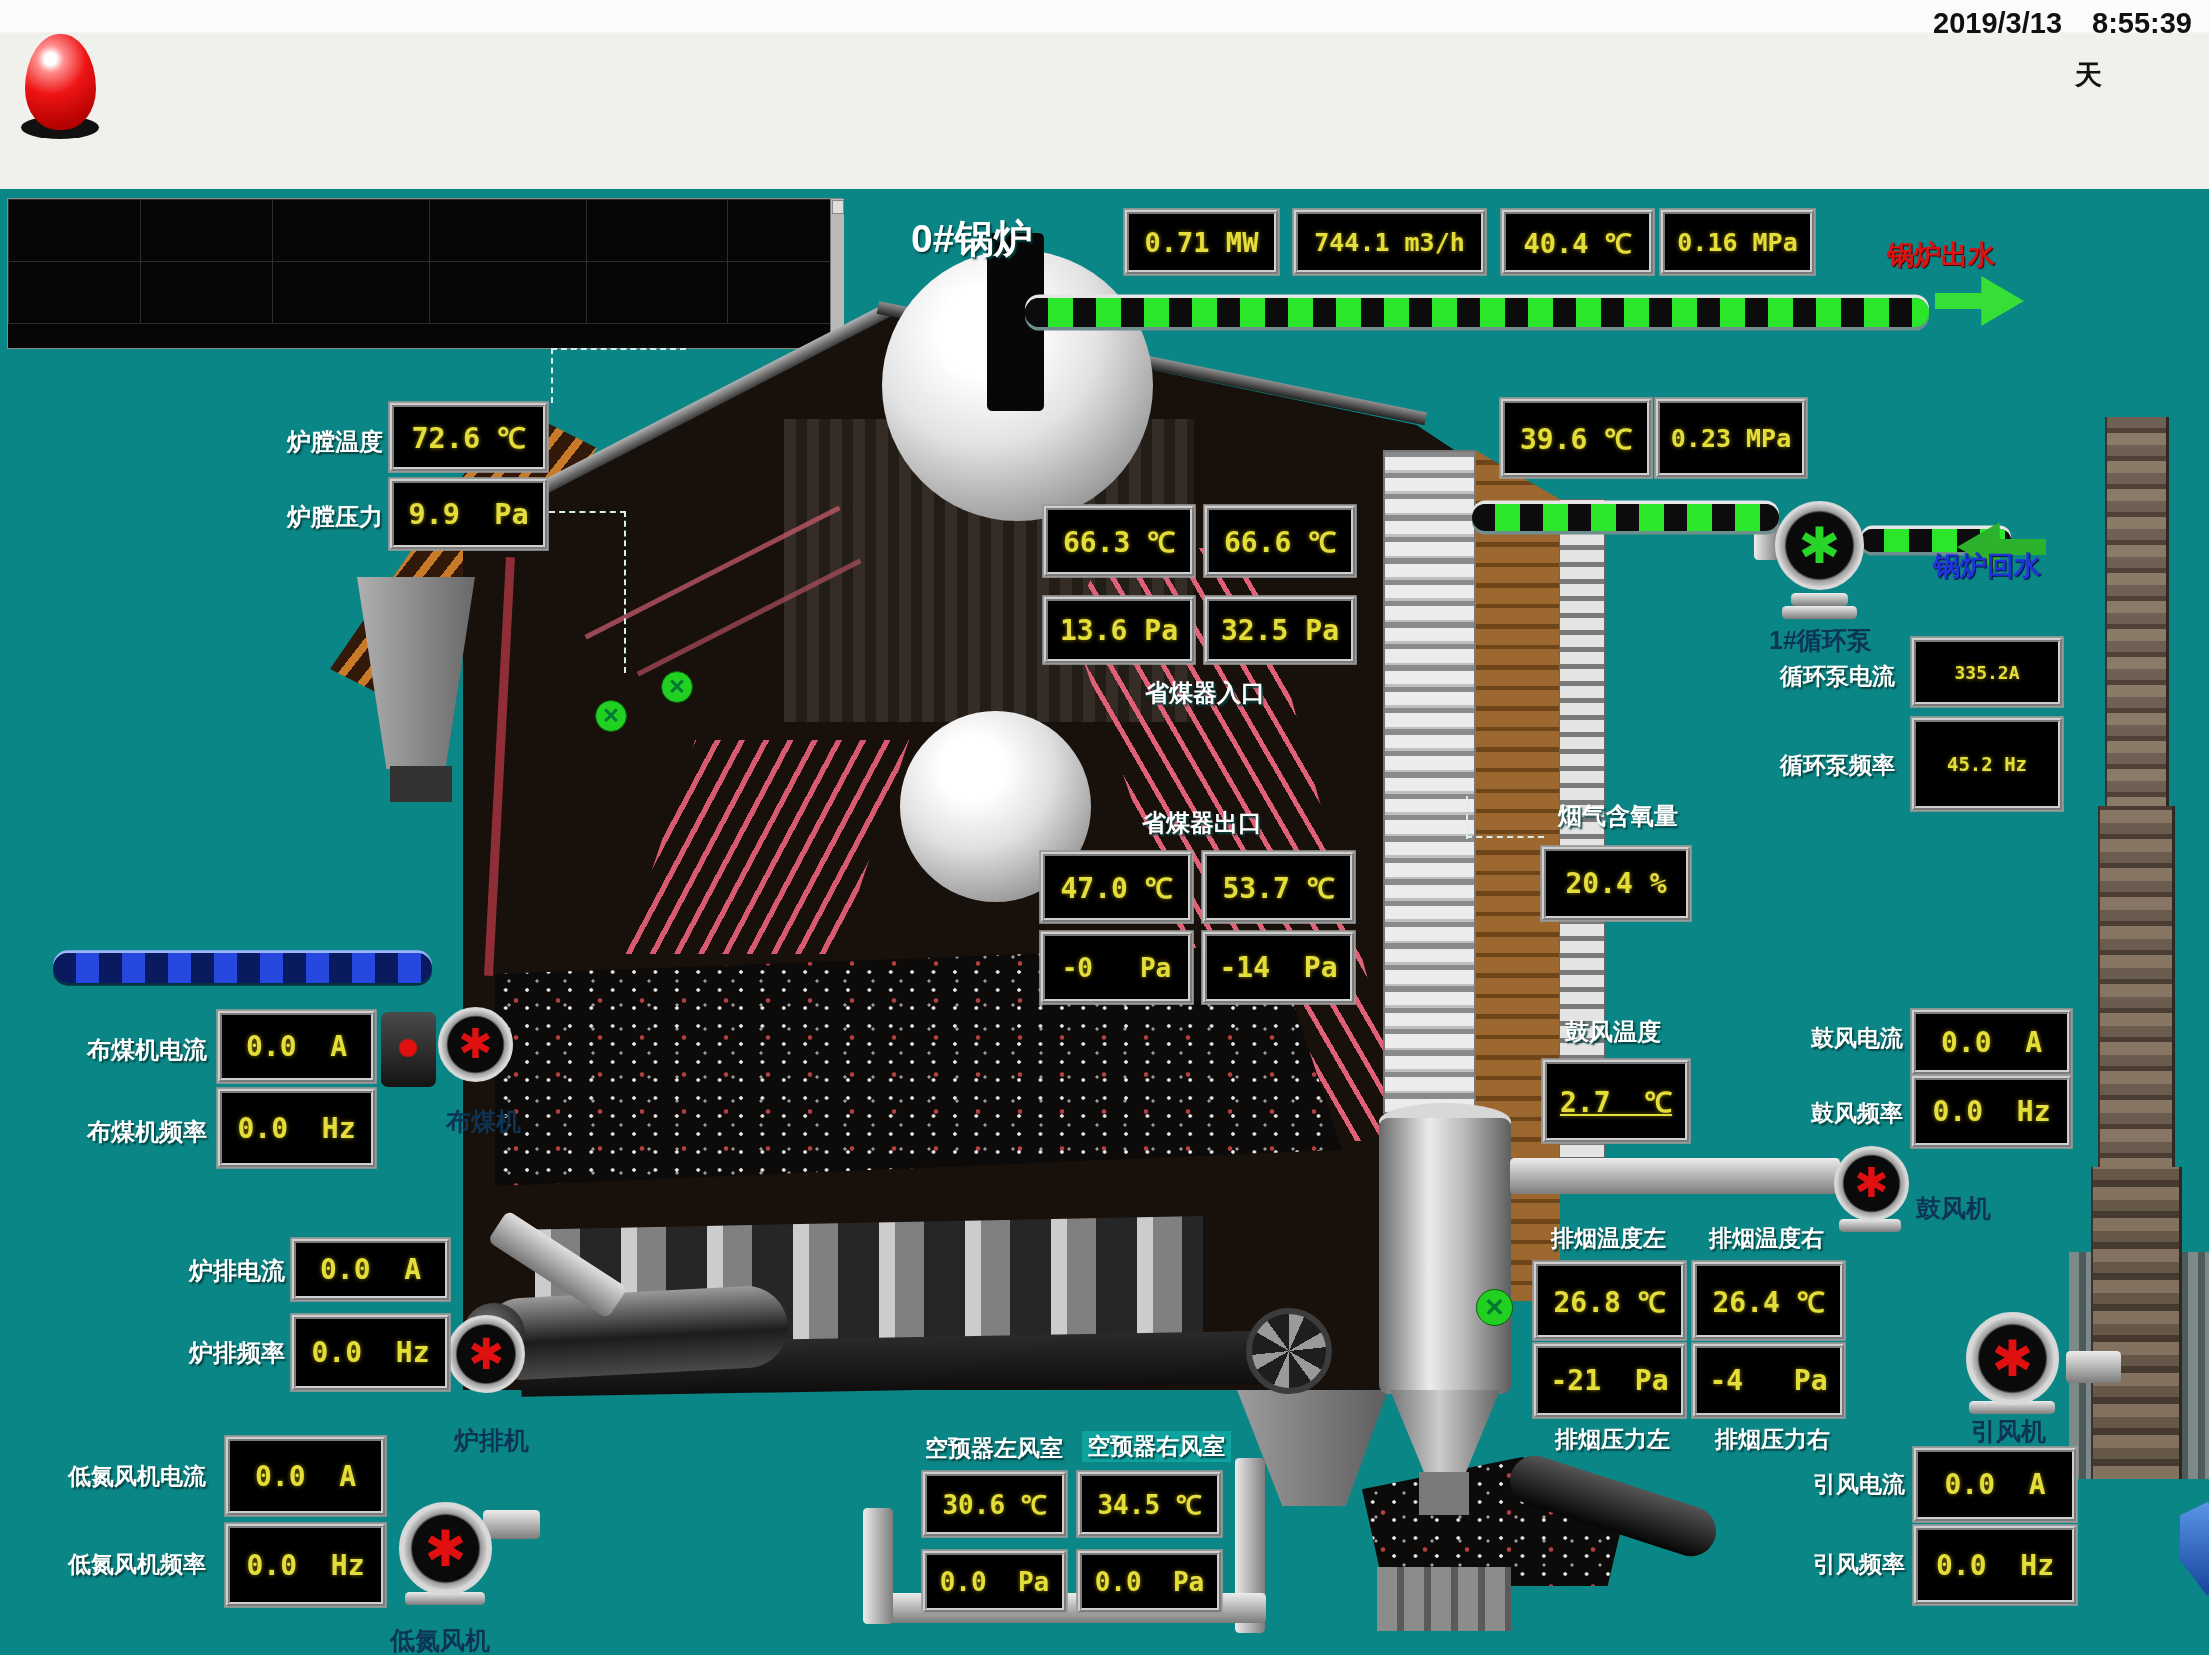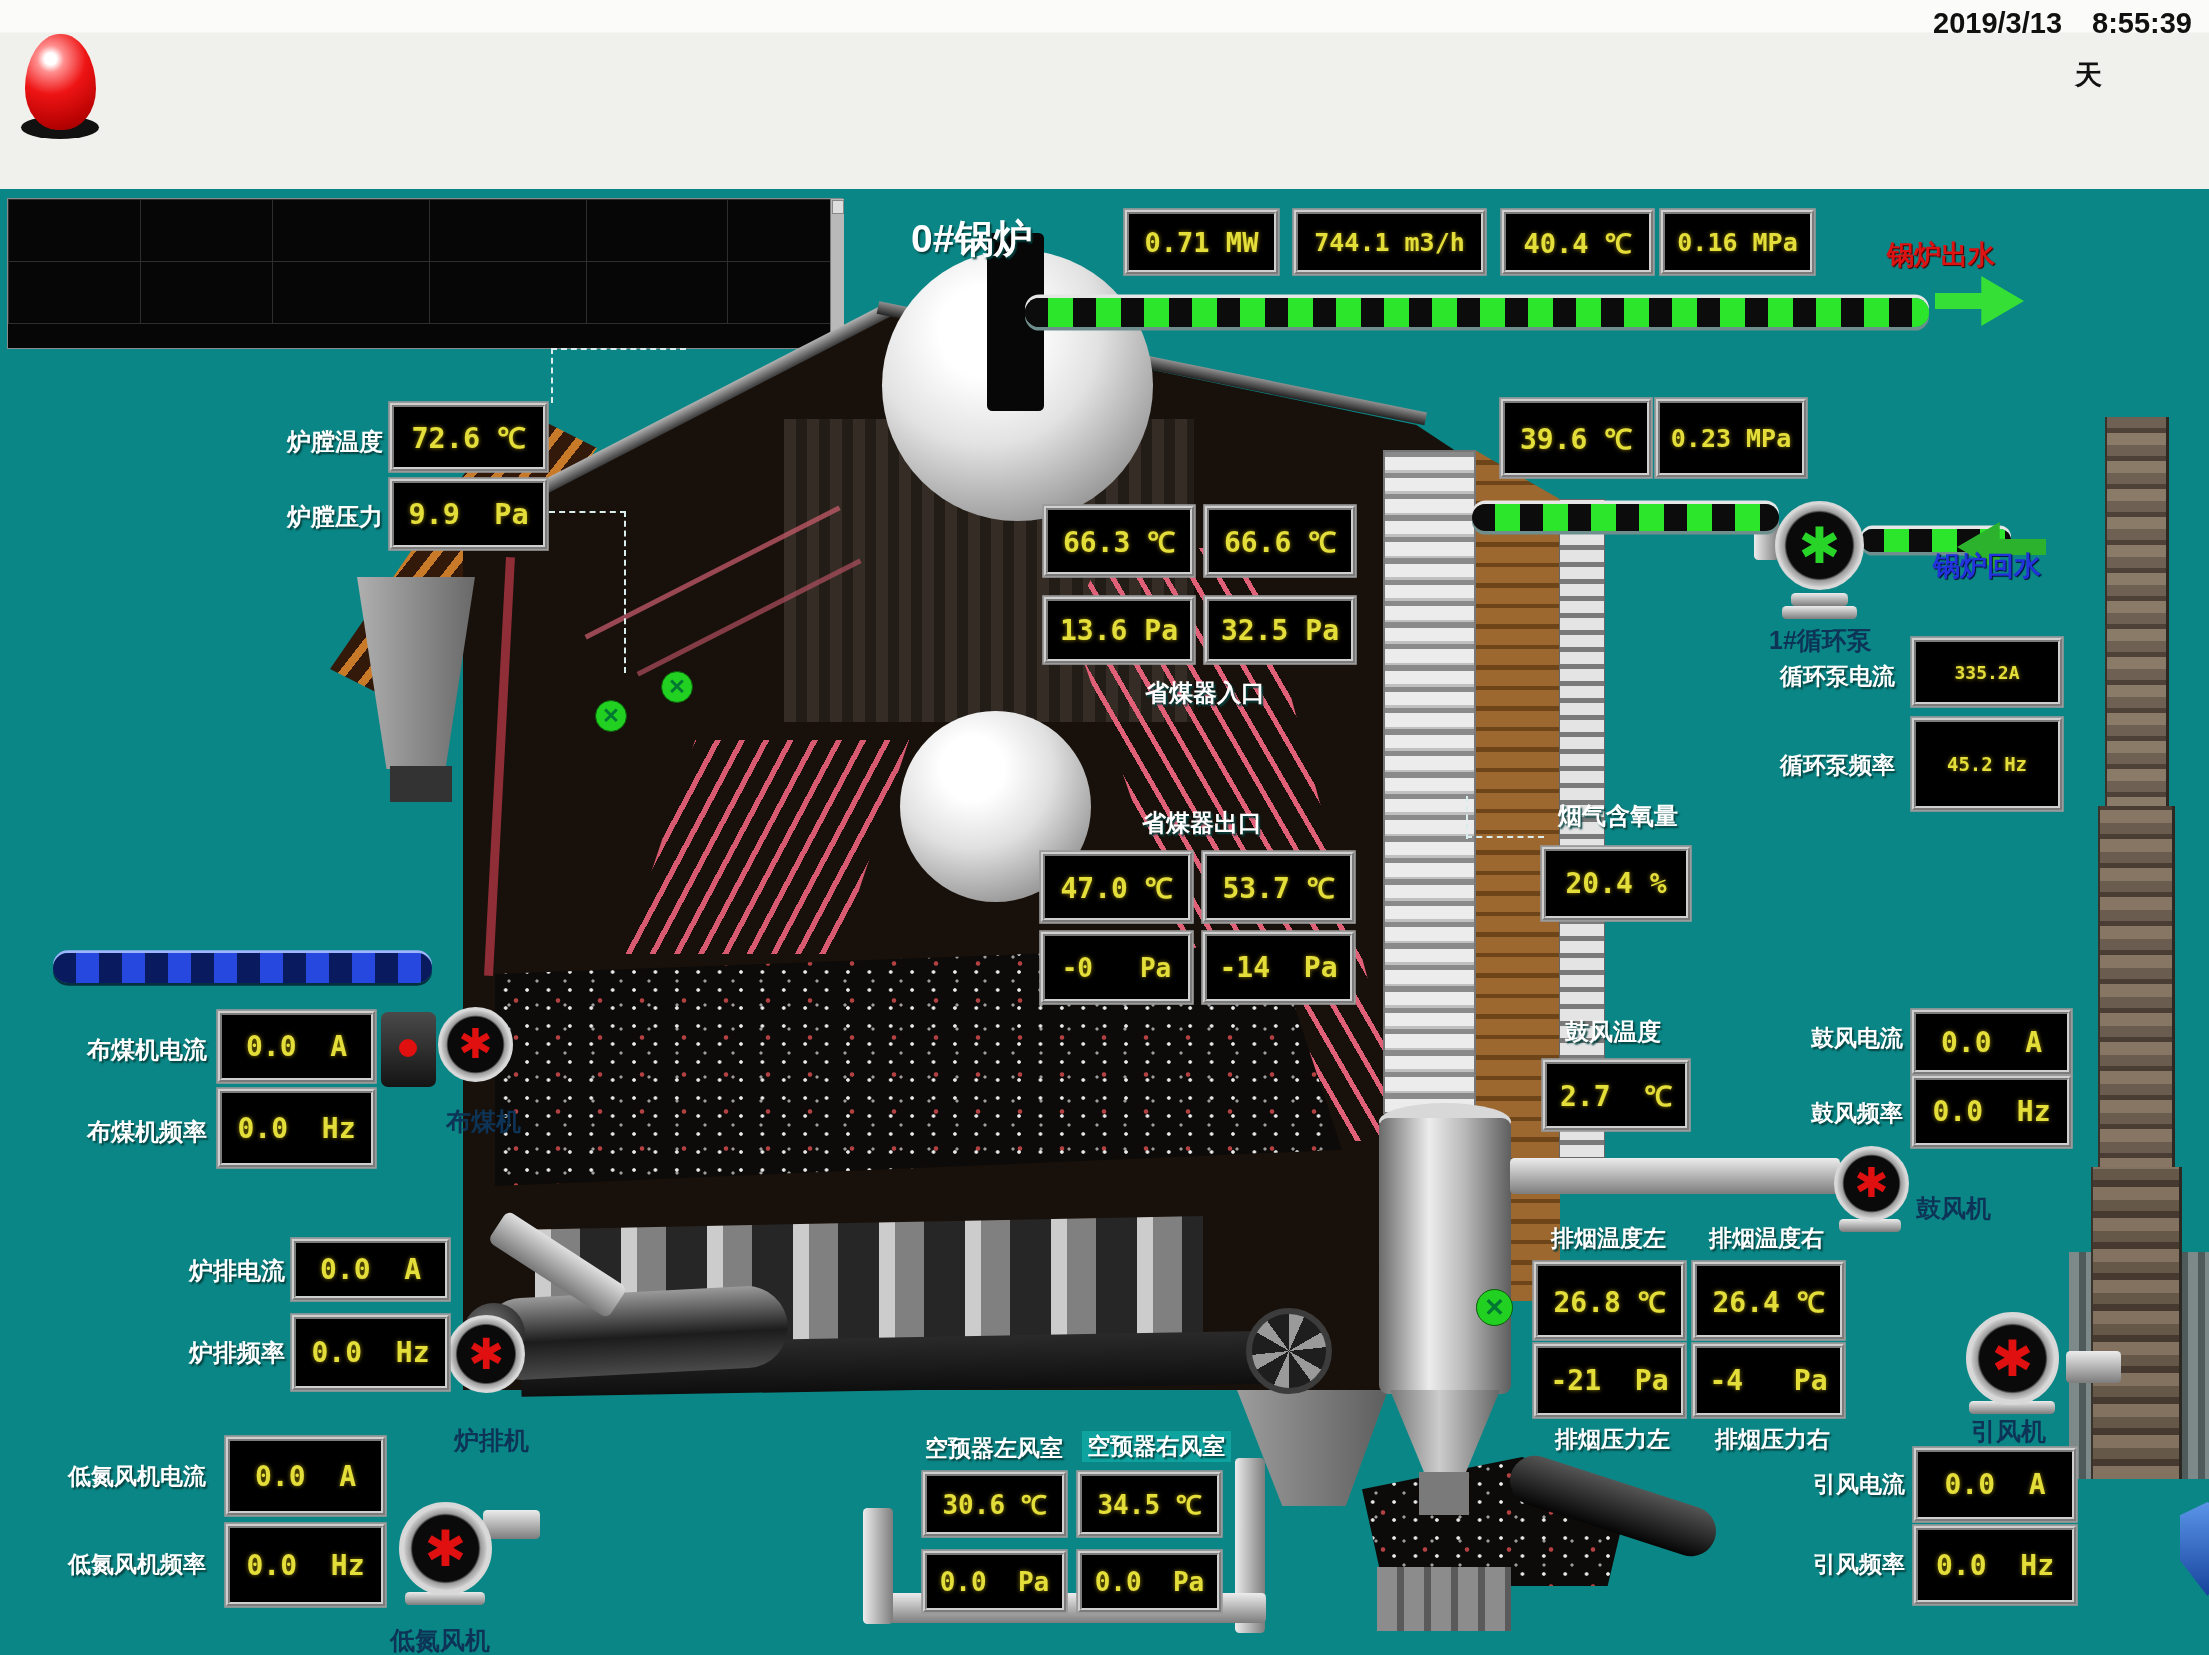--- a/index.html
+++ b/index.html
@@ -261,21 +261,21 @@
   <div class="abs navy" style="left:1769px;top:624px;text-align:center;">1#循环泵</div>
   <div class="abs lbl" style="left:1780px;top:661px;font-size:23px;">循环泵电流</div>
   <div class="abs led" style="left:1912px;top:638px;width:150px;height:68px;font-size:18px;">335.2A</div>
   <div class="abs lbl" style="left:1780px;top:750px;font-size:23px;">循环泵频率</div>
   <div class="abs led" style="left:1912px;top:718px;width:150px;height:92px;font-size:19px;">45.2 Hz</div>
 
   <div class="abs lbl" style="left:1558px;top:800px;">烟气含氧量</div>
   <div class="abs led" style="left:1542px;top:847px;width:148px;height:73px;font-size:28px;">20.4 %</div>
 
   <div class="abs lbl" style="left:1565px;top:1016px;">鼓风温度</div>
-  <div class="abs led" style="left:1543px;top:1060px;width:146px;height:70px;font-size:28px;">2.7  ℃</div>
+  <div class="abs led" style="left:1543px;top:1060px;width:146px;height:82px;font-size:28px;text-decoration:underline;">2.7  ℃</div>
   <div class="abs lbl" style="left:1811px;top:1023px;font-size:23px;">鼓风电流</div>
   <div class="abs led" style="left:1912px;top:1010px;width:159px;height:64px;font-size:28px;">0.0  A</div>
   <div class="abs lbl" style="left:1811px;top:1098px;font-size:23px;">鼓风频率</div>
   <div class="abs led" style="left:1912px;top:1076px;width:159px;height:71px;font-size:28px;">0.0  Hz</div>
   <div class="abs navy" style="left:1916px;top:1192px;">鼓风机</div>
 
   <div class="abs lbl" style="left:1551px;top:1223px;font-size:23px;">排烟温度左</div>
   <div class="abs lbl" style="left:1709px;top:1223px;font-size:23px;">排烟温度右</div>
   <div class="abs led" style="left:1534px;top:1262px;width:151px;height:77px;font-size:28px;">26.8 ℃</div>
   <div class="abs led" style="left:1693px;top:1262px;width:151px;height:77px;font-size:28px;">26.4 ℃</div>

